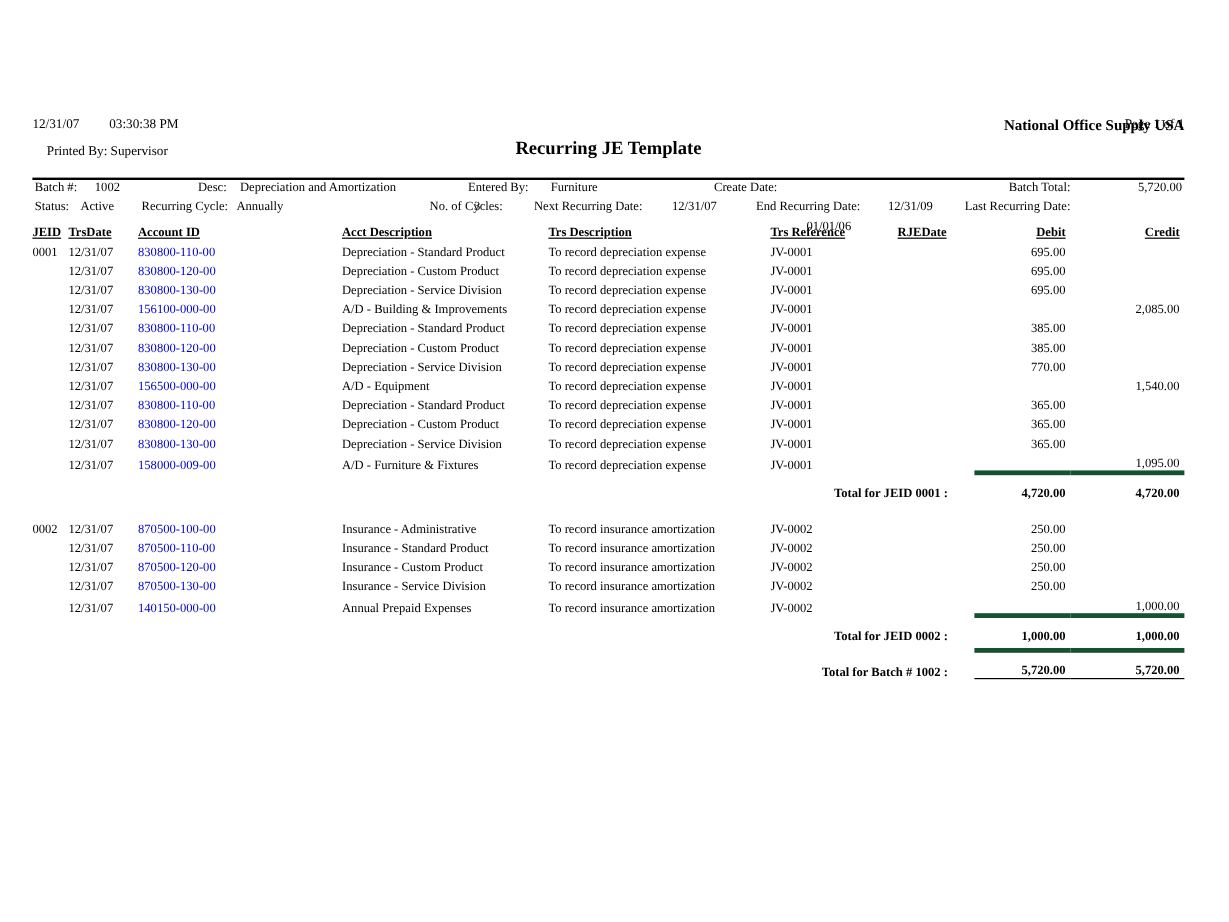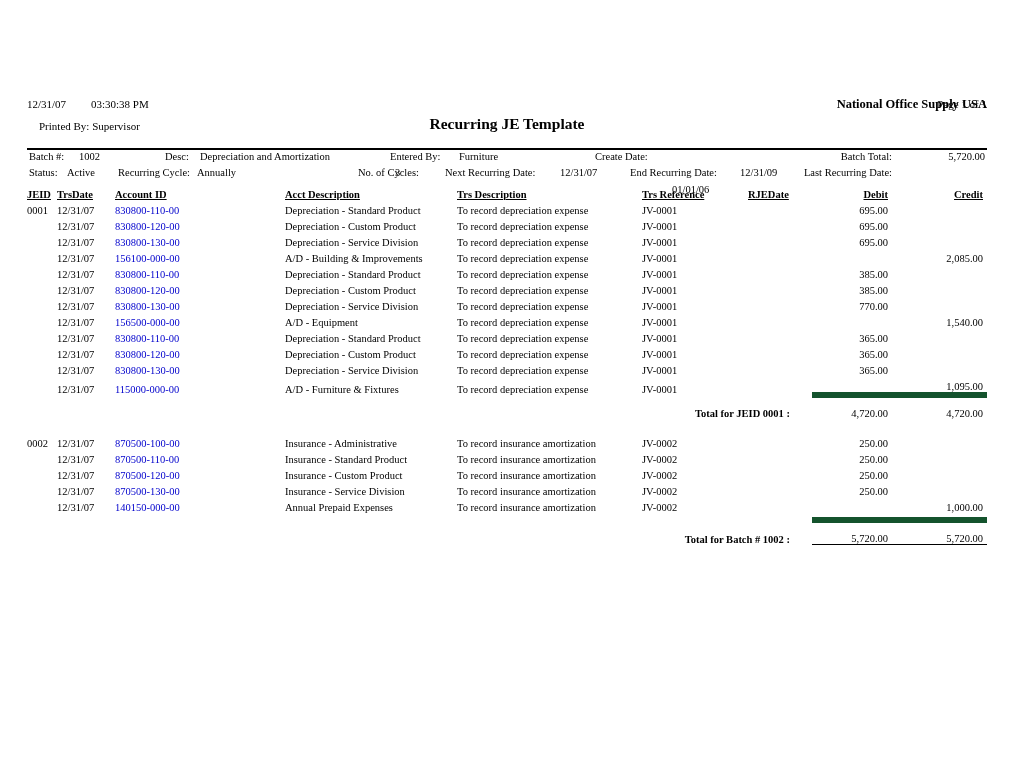--- a/index.html
+++ b/index.html
@@ -41,21 +41,21 @@
   .je-table { border-collapse:collapse; table-layout:fixed; width:960px; font-size:10.5px; margin-top:2px; }
   .je-table th {
     font-weight:bold; text-decoration:underline; text-align:left;
     padding:0; height:16px; vertical-align:bottom; white-space:nowrap;margin-top:48px;
   }
   .je-table td { padding:0; height:16px; vertical-align:bottom; white-space:nowrap; overflow:hidden; }
   .num { text-align:right !important; padding-right:4px !important; }
   .acct-link { color:#0000cc; cursor:pointer; }
   .total-row td { height:21px; }
   .total-label { text-align:right; font-weight:bold; padding-right:22px !important; }
-  .total-amount { font-weight:normal; border-top:6px solid #14532d; }
+  .total-amount { font-weight:bold; border-top:4px solid #14532d; }
   .batch .total-amount { border-bottom:1px solid #000; }
 </style>
 </head>
 <body>
 
 <div class="report">
   <div class="content">
 
     <div class="hdr">
       <span class="date">12/31/07</span>
@@ -238,21 +238,21 @@
             <td>Depreciation - Service Division</td>
             <td>To record depreciation expense</td>
             <td>JV-0001</td>
             <td></td>
             <td class="num">365.00</td>
             <td class="num"></td>
           </tr>
           <tr>
             <td></td>
             <td>12/31/07</td>
-            <td class="acct-link" style="color: rgb(0, 0, 204);">115000-000-00</td>
+            <td class="acct-link" style="color: rgb(0, 0, 204);">158000-009-00</td>
             <td>A/D - Furniture &amp; Fixtures</td>
             <td>To record depreciation expense</td>
             <td>JV-0001</td>
             <td></td>
             <td class="num"></td>
             <td class="num">1,095.00</td>
           </tr>
           <tr class="total-row">
             <td colspan="7" class="total-label">Total for JEID 0001 :</td>
             <td class="num total-amount">4,720.00</td>
@@ -309,20 +309,25 @@
             <td></td>
             <td>12/31/07</td>
             <td class="acct-link" style="color: rgb(0, 0, 204);">140150-000-00</td>
             <td>Annual Prepaid Expenses</td>
             <td>To record insurance amortization</td>
             <td>JV-0002</td>
             <td></td>
             <td class="num"></td>
             <td class="num">1,000.00</td>
           </tr>
+          <tr class="total-row">
+            <td colspan="7" class="total-label">Total for JEID 0002 :</td>
+            <td class="num total-amount">1,000.00</td>
+            <td class="num total-amount">1,000.00</td>
+          </tr>
           <tr>
             <td colspan="9" style="height: 4px;"></td>
           </tr>
           <tr class="total-row batch">
             <td colspan="7" class="total-label">Total for Batch # 1002 :</td>
             <td class="num total-amount">5,720.00</td>
             <td class="num total-amount">5,720.00</td>
           </tr>
         </tbody>
     </table>

